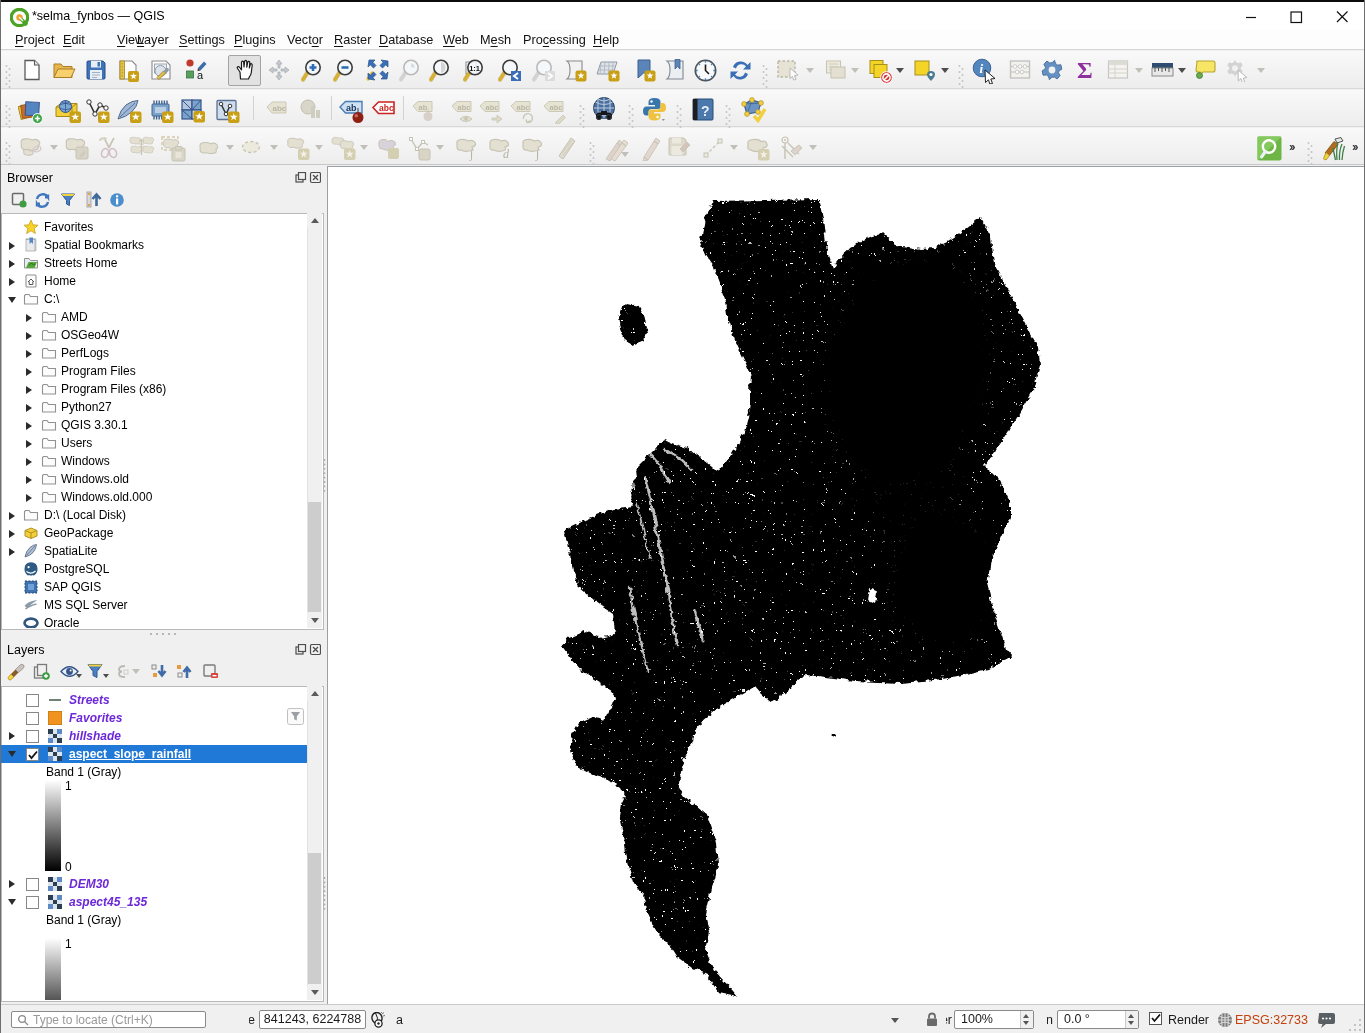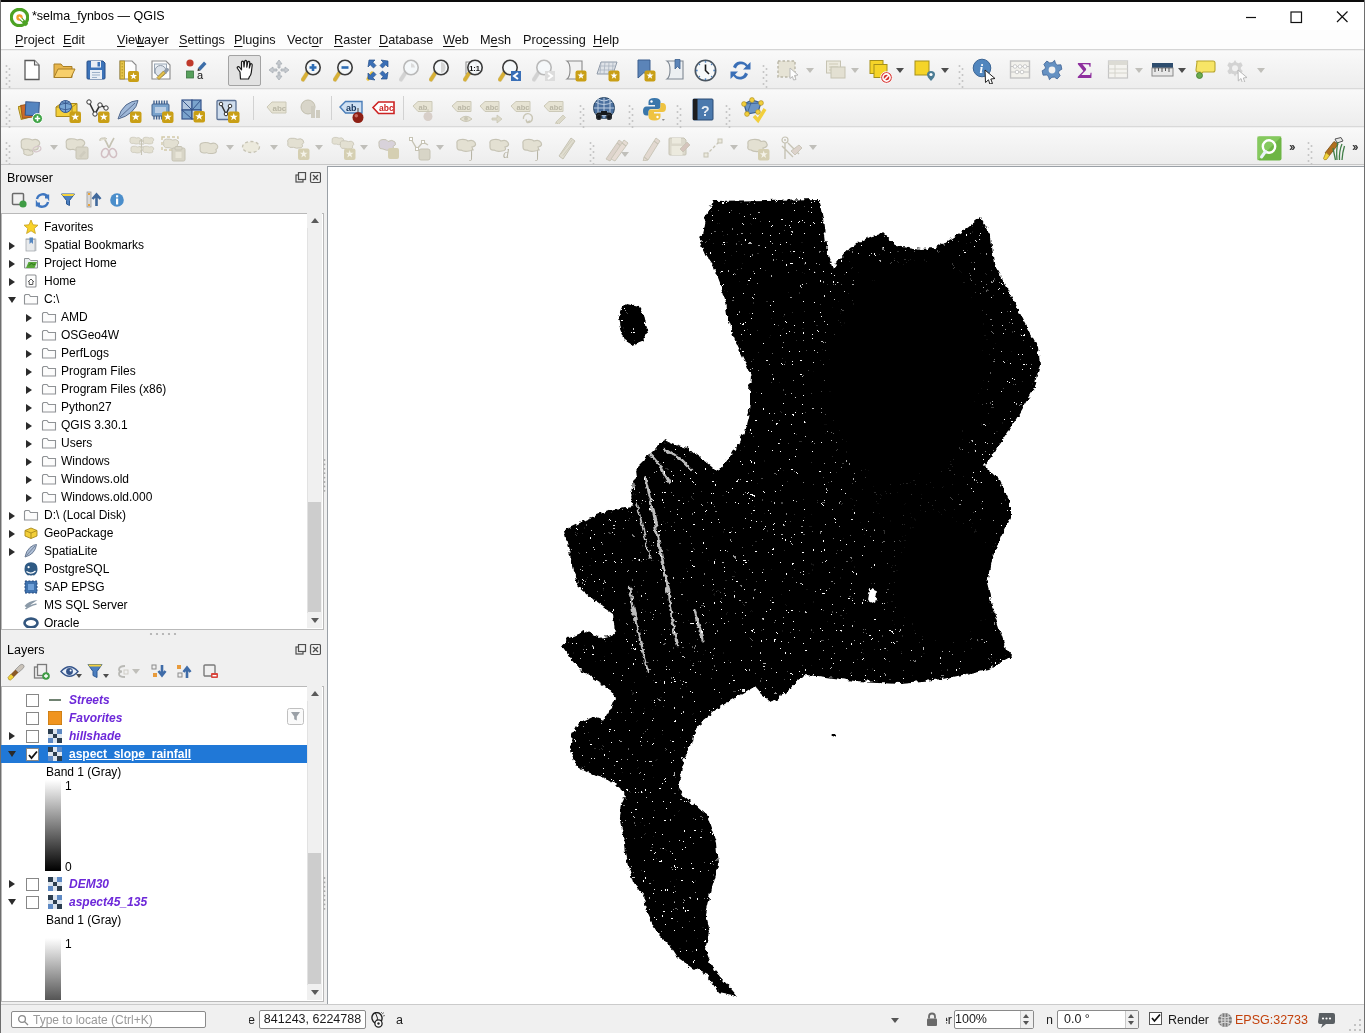--- a/index.html
+++ b/index.html
@@ -744,21 +744,21 @@
         <rect x="3" y="2.5" width="9" height="11.5" fill="#e8eaec" stroke="#9aa0a6" stroke-width="0.7"></rect>
         <path d="M6.5 0.5 L10 0.5 L10 7 L8.2 5.2 L6.5 7 Z" fill="#5586c0"></path>
       </svg>
       <div class="trow" style="left:43px;top:25px">Spatial Bookmarks</div>
       <div class="col" style="left:8px;top:47px"></div>
       <svg class="ic" style="left:22px;top:42px" width="16" height="16" viewBox="0 0 16 16">
         <path d="M1.5 3.5 L6 3.5 L7.5 5.5 L14.5 5.5 L14.5 13 L1.5 13 Z" fill="#e9edf0" stroke="#8f9295" stroke-width="1"></path>
         <path d="M3 13 L5.5 7 L14 7 L11.5 13 Z" fill="#57a639"></path>
         <path d="M6 10.5 L8.5 8 L10.5 10 L12 9" stroke="#2d6e1d" stroke-width="1" fill="none"></path>
       </svg>
-      <div class="trow" style="left:43px;top:43px">Project Home</div>
+      <div class="trow" style="left:43px;top:43px">Streets Home</div>
       <div class="col" style="left:8px;top:65px"></div>
       <svg class="ic" style="left:22px;top:60px" width="16" height="16" viewBox="0 0 16 16">
         <rect x="3" y="2" width="10" height="12" rx="1" fill="#fdfdfd" stroke="#8f9295" stroke-width="1.1"></rect>
         <path d="M5 9 L8 6 L11 9 M6.2 8.5 L6.2 11.5 L9.8 11.5 L9.8 8.5" fill="none" stroke="#555" stroke-width="1"></path>
       </svg>
       <div class="trow" style="left:43px;top:61px">Home</div>
       <div class="exp" style="left:7px;top:84px"></div>
       <svg class="ic" style="left:22px;top:78px" width="16" height="16" viewBox="0 0 16 16">
         <path d="M1.5 4.5 L1.5 13 L14.5 13 L14.5 5.5 L7.5 5.5 L6 3.5 L2.5 3.5 Z" fill="#fcfcfc" stroke="#8f9295" stroke-width="1.1"></path>
       </svg>
@@ -839,21 +839,21 @@
         <path d="M8 1.2 Q14.5 1.2 14.5 8 Q14.5 12 11.5 14 L11 14.8 Q10 13.6 9.5 14.2 Q8 15 6.5 14.2 Q5.8 13.6 5 14.8 L4.5 14 Q1.5 12 1.5 8 Q1.5 1.2 8 1.2 Z" fill="#2f5a84"></path>
         <circle cx="5.6" cy="6.2" r="1.1" fill="#fff"></circle>
         <path d="M3.5 10.5 Q8 13.8 12.5 10" stroke="#fff" stroke-width="1.2" fill="none"></path>
       </svg>
       <div class="trow" style="left:43px;top:349px">PostgreSQL</div>
       <svg class="ic" style="left:22px;top:366px" width="16" height="16" viewBox="0 0 16 16">
         <rect x="2" y="2" width="12" height="12" fill="#3f72ae"></rect>
         <rect x="2" y="2" width="12" height="12" fill="none" stroke="#24477a" stroke-width="1" stroke-dasharray="2 1.4"></rect>
         <rect x="5" y="5" width="6" height="6" fill="#6fa0d8"></rect>
       </svg>
-      <div class="trow" style="left:43px;top:367px">SAP EPSG</div>
+      <div class="trow" style="left:43px;top:367px">SAP QGIS</div>
       <svg class="ic" style="left:22px;top:384px" width="16" height="16" viewBox="0 0 16 16">
         <path d="M1.5 9 Q5 4 14.5 3 Q9 6 4.5 11 Z" fill="#8b9aa8"></path>
         <path d="M2.5 12 Q6.5 8.5 13.5 7" stroke="#8b9aa8" stroke-width="1.6" fill="none"></path>
       </svg>
       <div class="trow" style="left:43px;top:385px">MS SQL Server</div>
       <svg class="ic" style="left:22px;top:402px" width="16" height="16" viewBox="0 0 16 16">
         <ellipse cx="8" cy="8" rx="6.5" ry="4.4" fill="none" stroke="#33567e" stroke-width="2.6"></ellipse>
       </svg>
       <div class="trow" style="left:43px;top:403px">Oracle</div>
       <div class="sb" style="left:306px;top:0;height:415px"></div>
@@ -1094,21 +1094,21 @@
       <circle cx="8.5" cy="11.5" r="1.2" fill="#222"></circle>
       <path d="M12 2 L14 0.5 M13 4 L15 3.5 M11 1 L12 0" stroke="#555" stroke-width="0.8"></path>
     </svg>
     <div class="abs" style="left:395px;top:8px;width:7px;overflow:hidden;direction:rtl;font-size:12.5px;color:#1a1a1a"><span>a</span></div>
     <div class="caret" style="left:890px;top:13px;border-top-color:#555"></div>
     <svg class="ic" style="left:924px;top:7px" width="14" height="15" viewBox="0 0 14 15">
       <rect x="2" y="6.5" width="10" height="7.5" rx="1" fill="#6a6a6a"></rect>
       <path d="M4 6.5 L4 4.5 Q4 1.5 7 1.5 Q10 1.5 10 4.5 L10 6.5" fill="none" stroke="#6a6a6a" stroke-width="1.8"></path>
     </svg>
     <div class="abs" style="left:945px;top:8px;width:6px;overflow:hidden;direction:rtl;font-size:12.5px;color:#1a1a1a"><span>er</span></div>
-    <div class="sbox" style="left:953px;top:5px;width:80px;height:19px;line-height:17px">100%</div>
+    <div class="sbox" style="left:953px;top:5px;width:80px;height:19px;padding-left:6px;line-height:17px">100%</div>
     <div class="abs" style="left:1019px;top:6px;width:13px;height:17px;background:#f0f0f0;border-left:1px solid #c9c9c9"></div>
     <div class="abs" style="left:1022px;top:9px;width:0;height:0;border-left:3.5px solid transparent;border-right:3.5px solid transparent;border-bottom:4px solid #555"></div>
     <div class="abs" style="left:1022px;top:16px;width:0;height:0;border-left:3.5px solid transparent;border-right:3.5px solid transparent;border-top:4px solid #555"></div>
     <div class="abs" style="left:1046px;top:8px;width:6px;overflow:hidden;direction:rtl;font-size:12.5px;color:#1a1a1a"><span>on</span></div>
     <div class="sbox" style="left:1056px;top:5px;width:82px;height:19px;padding-left:6px;line-height:17px">0.0 °</div>
     <div class="abs" style="left:1124px;top:6px;width:13px;height:17px;background:#f0f0f0;border-left:1px solid #c9c9c9"></div>
     <div class="abs" style="left:1127px;top:9px;width:0;height:0;border-left:3.5px solid transparent;border-right:3.5px solid transparent;border-bottom:4px solid #555"></div>
     <div class="abs" style="left:1127px;top:16px;width:0;height:0;border-left:3.5px solid transparent;border-right:3.5px solid transparent;border-top:4px solid #555"></div>
     <div class="cb" style="left:1148px;top:7px;border-color:#555"></div>
     <svg class="ic" style="left:1149px;top:7px" width="12" height="12" viewBox="0 0 12 12">

